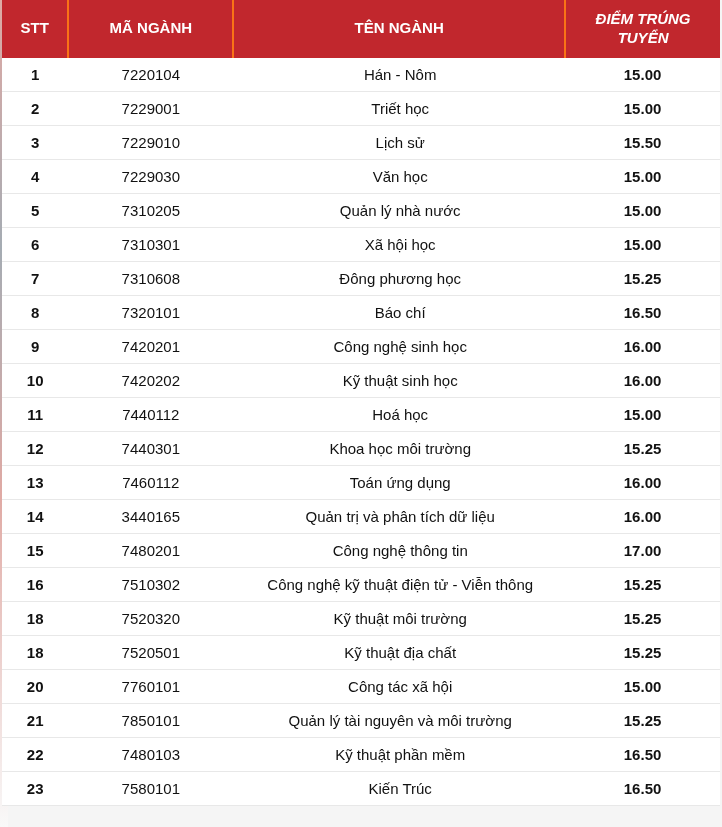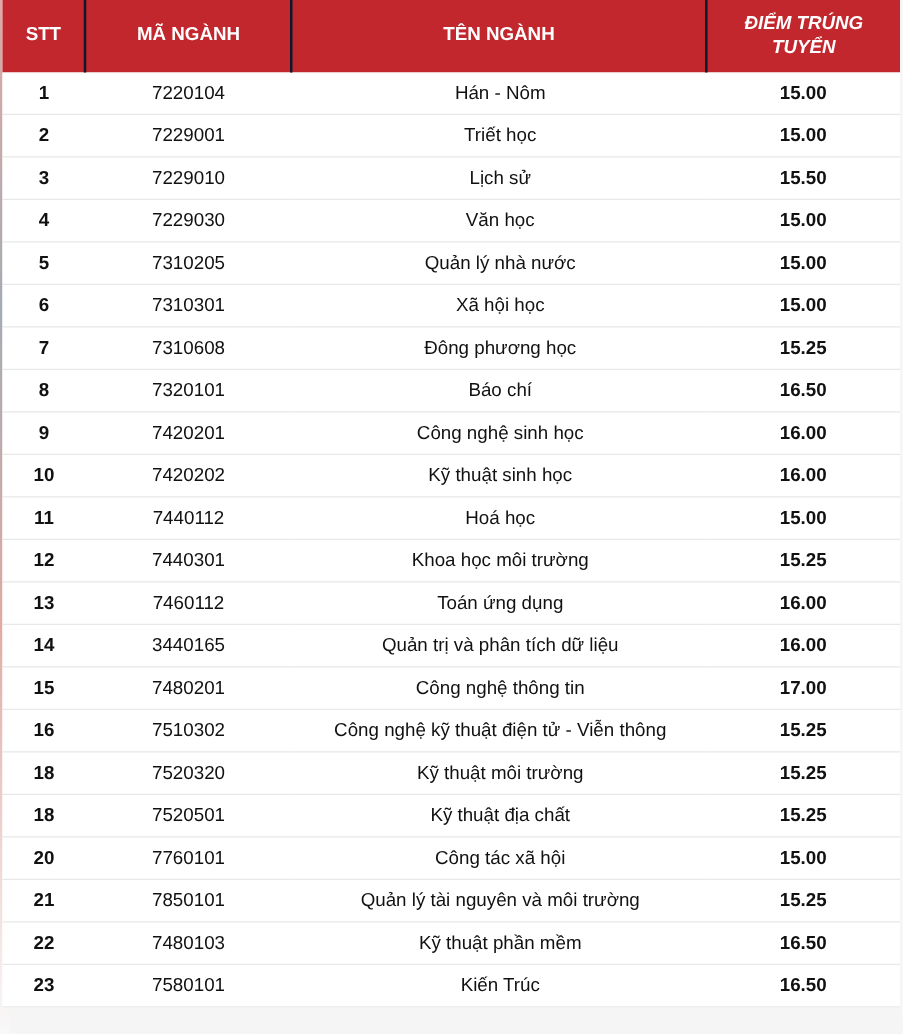--- a/index.html
+++ b/index.html
@@ -30,21 +30,21 @@
     width: 100%;
     table-layout: fixed;
   }
   thead th {
     background: #c1272d;
     color: #fff;
     font-weight: bold;
     text-align: center;
     padding: 10px 6px;
     font-size: 15px;
-    border-right: 2px solid #0f172a;
+    border-right: 2px solid #f97316;
     line-height: 1.25;
   }
   thead th:last-child { border-right: none; font-style: italic; }
   .col-stt { width: 66px; }
   .col-code { width: 164px; }
   .col-name { width: 330px; }
   .col-score { width: 154px; }
   tbody td {
     padding: 7px 10px;
     font-size: 15px;

